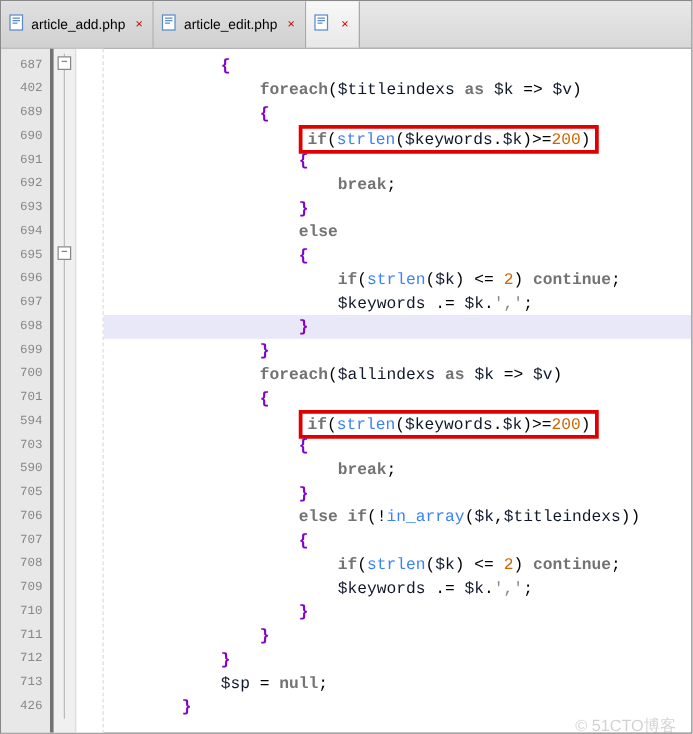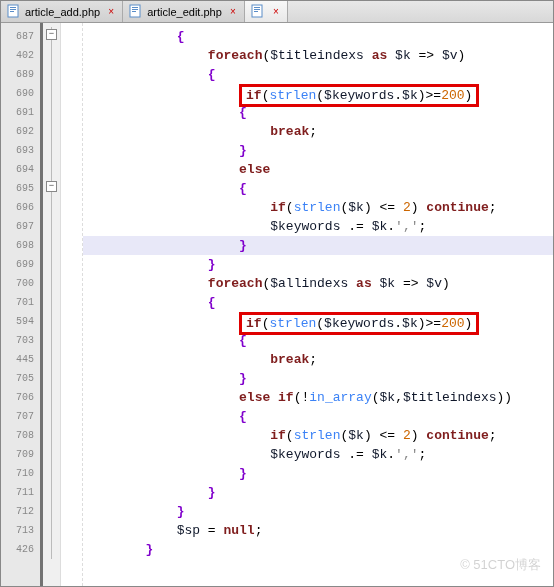--- a/index.html
+++ b/index.html
@@ -1,37 +1,37 @@
 <!DOCTYPE html>
 <html><head>
   <meta charset="utf-8">
   <style>
     * { margin: 0; padding: 0; box-sizing: border-box; }
     body { font-family: "Courier New", monospace; font-size: 13px; background: #fff; width: 554px; height: 587px; overflow: hidden; border: 1px solid #888; }
     
-    .tabs { display: flex; background: linear-gradient(#e8e8e8, #d8d8d8); border-bottom: 1px solid #999; height: 22px; font-family: Tahoma, sans-serif; font-size: 11px; }
+    .tabs { display: flex; background: linear-gradient(#e8e8e8, #d8d8d8); border-bottom: 1px solid #999; height: 38px; font-family: Tahoma, sans-serif; font-size: 11px; }
     .tab { display: flex; align-items: center; padding: 2px 6px; border-right: 1px solid #aaa; background: linear-gradient(#e0e0e0, #d0d0d0); gap: 4px; cursor: pointer; }
     .tab.active { background: linear-gradient(#f8f8f8, #e8e8e8); }
     .tab-close { width: 10px; height: 10px; display: flex; align-items: center; justify-content: center; font-size: 10px; color: #c00; margin-left: 2px; }
     
     .editor { display: flex; height: calc(100% - 22px); position: relative; }
     .gutter { width: 42px; background: #e8e8e8; border-right: 3px solid #737373; text-align: right; color: #888; padding-top: 4px; font-size: 10px; }
     .gutter .ln { height: 19px; line-height: 19px; padding-right: 6px; }
     
     .fold-col { width: 18px; background: #f0f0f0; border-right: 1px solid #ddd; padding-top: 4px; position: relative; }
     .fold-mark { position: absolute; left: 3px; width: 11px; height: 11px; border: 1px solid #888; background: #fff; font-size: 9px; line-height: 9px; text-align: center; color: #444; }
     .fold-line { position: absolute; left: 8px; width: 1px; background: #bbb; }
     
     .margin-col { width: 22px; background: #fff; border-right: 1px dashed #ddd; }
     
     .code { flex: 1; padding-top: 4px; padding-left: 0; color: #000; position: relative; white-space: pre; }
     .code .line { height: 19px; line-height: 19px; }
     .highlight-line { background: #e8e8f8; }
     
-    .kw { color: #7f1d1d; font-weight: bold; }
+    .kw { color: #737373; font-weight: bold; }
     .fn { color: #3b82f6; }
     .var { color: #0f172a; }
     .num { color: #cc6600; }
     .str { color: #888; }
     .op { color: #000; }
     .punct { color: #8000cc; font-weight: bold; }
     
     .redbox { border: 3px solid #e00000; padding: 0 4px; display: inline-block; line-height: 17px; }
     
     .watermark { position: absolute; bottom: 12px; right: 12px; font-family: Liberation Sans, sans-serif; font-size: 13px; color: rgba(0,0,0,0.18); pointer-events: none; }
@@ -85,21 +85,21 @@
       <div class="ln">694</div>
       <div class="ln">695</div>
       <div class="ln">696</div>
       <div class="ln">697</div>
       <div class="ln">698</div>
       <div class="ln">699</div>
       <div class="ln">700</div>
       <div class="ln">701</div>
       <div class="ln">594</div>
       <div class="ln">703</div>
-      <div class="ln">445</div>
+      <div class="ln">590</div>
       <div class="ln">705</div>
       <div class="ln">706</div>
       <div class="ln">707</div>
       <div class="ln">708</div>
       <div class="ln">709</div>
       <div class="ln">710</div>
       <div class="ln">711</div>
       <div class="ln">712</div>
       <div class="ln">713</div>
       <div class="ln">426</div>

